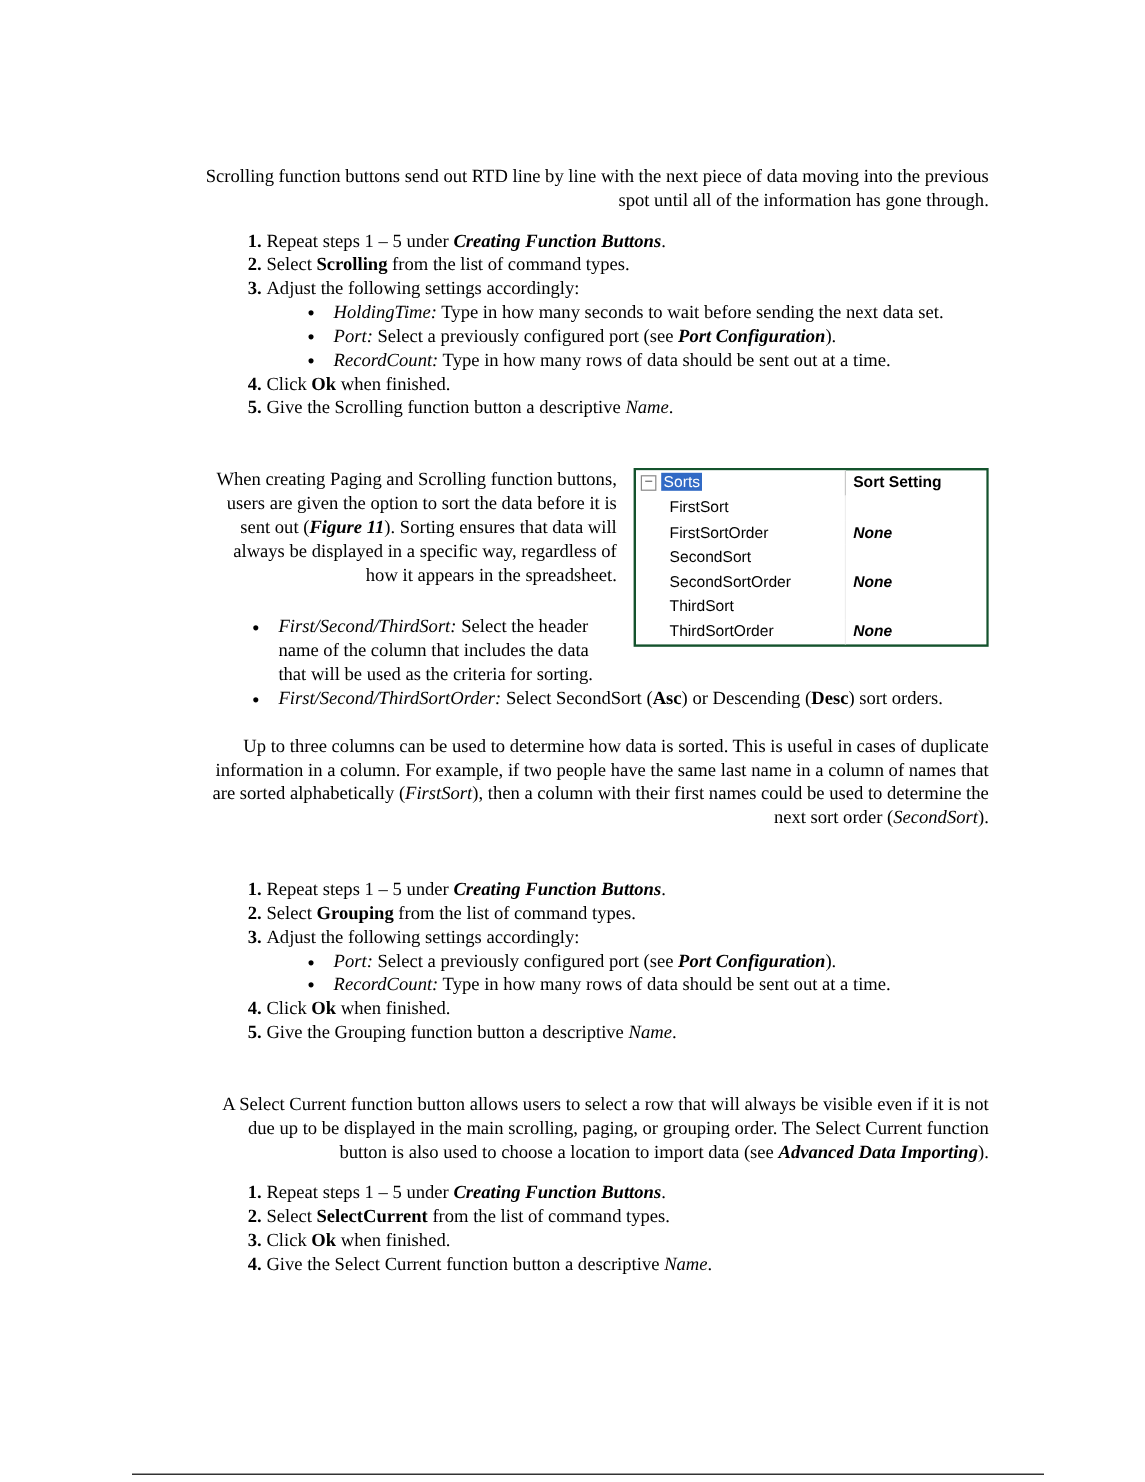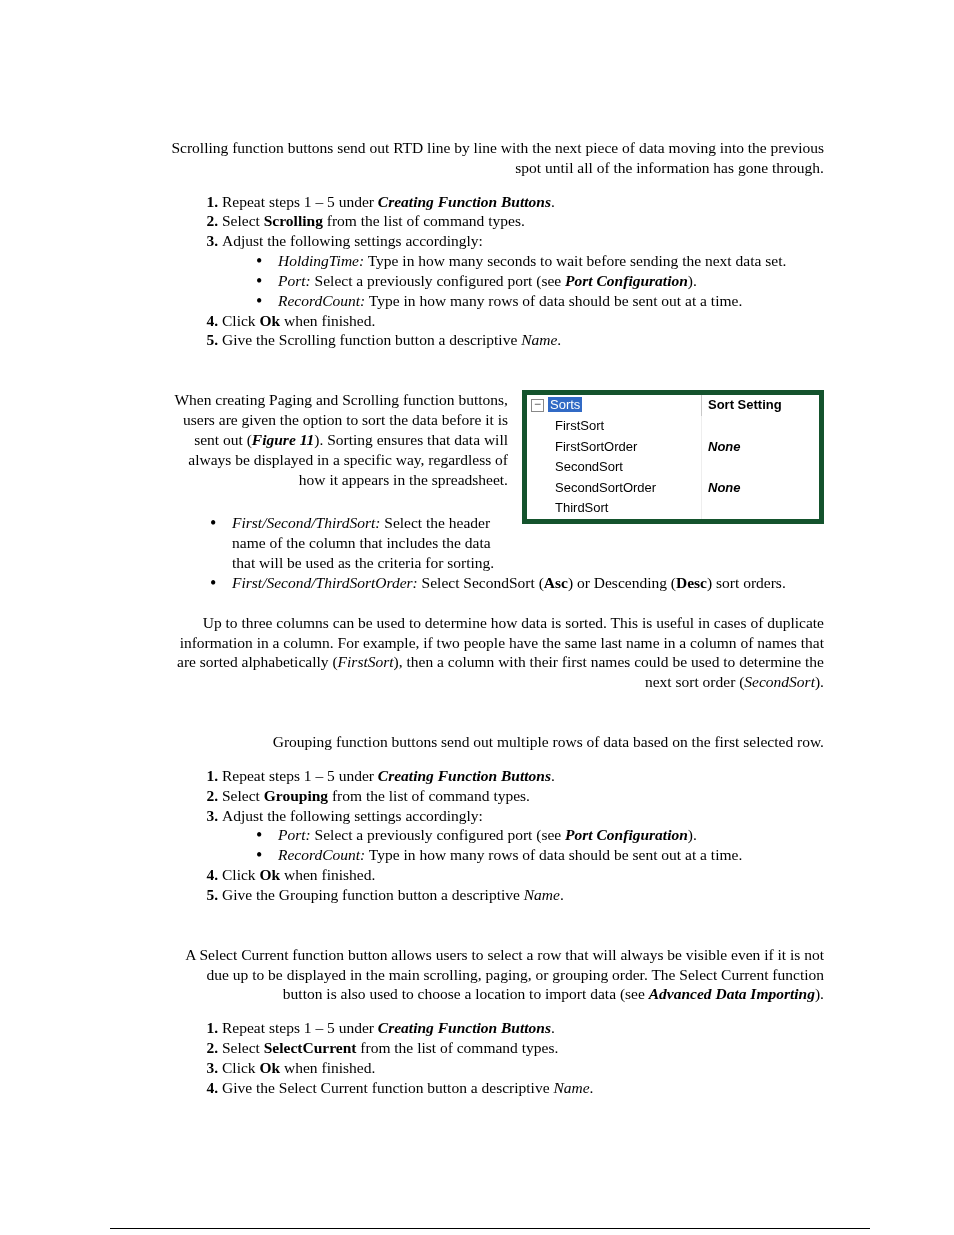--- a/index.html
+++ b/index.html
@@ -64,21 +64,21 @@
   .bi { font-weight: bold; font-style: italic; }
 
   .wrap-block {
     overflow: hidden;
   }
   .sort-figure {
     float: right;
     width: 292px;
     margin-left: 14px;
     margin-bottom: 10px;
-    border: 5px solid #14532d;
+    border: 2px solid #14532d;
     font-family: Tahoma, Verdana, Arial, sans-serif;
     font-size: 13px;
     color: #000;
     background: #fff;
   }
   .sort-table {
     width: 100%;
     border-collapse: collapse;
   }
   .sort-table td {
@@ -199,20 +199,24 @@
               <td class="v"></td>
             </tr>
         <tr class="row">
               <td class="k">SecondSortOrder</td>
               <td class="v">None</td>
             </tr>
         <tr class="row">
               <td class="k">ThirdSort</td>
               <td class="v"></td>
             </tr>
+        <tr class="row">
+              <td class="k">ThirdSortOrder</td>
+              <td class="v">None</td>
+            </tr>
       </tbody>
         </table>
     </div>
 
     <div class="wrap-text">
       <p>
         <span>When creating Paging and Scrolling function buttons, users are given the option to sort the data before it is sent out (</span><span class="bi">Figure 11</span><span>). Sorting ensures that data will always be displayed in a specific way, regardless of how it appears in the spreadsheet.</span>
       </p>
       <ul class="wrap-bullets">
         <li><span class="i">First/Second/ThirdSort:</span><span> Select the header name of the column that includes the data that will be used as the criteria for sorting.</span></li>
@@ -222,21 +226,20 @@
   </div>
 
   <div class="gap"></div>
 
   <p class="para">
     <span>Up to three columns can be used to determine how data is sorted. This is useful in cases of duplicate information in a column. For example, if two people have the same last name in a column of names that are sorted alphabetically (</span><span class="i">FirstSort</span><span>), then a column with their first names could be used to determine the next sort order (</span><span class="i">SecondSort</span><span>).</span>
   </p>
 
   <div class="gap2"></div>
 
-  <p class="para">Grouping function buttons send out multiple rows of data based on the first selected row.</p>
 
   <ol class="steps">
     <li>
       <span>Repeat steps 1 – 5 under </span><span class="bi">Creating Function Buttons</span><span>.</span>
     </li>
     <li>
       <span>Select </span><span class="b">Grouping</span><span> from the list of command types.</span>
     </li>
     <li>
       <span>Adjust the following settings accordingly:</span>

